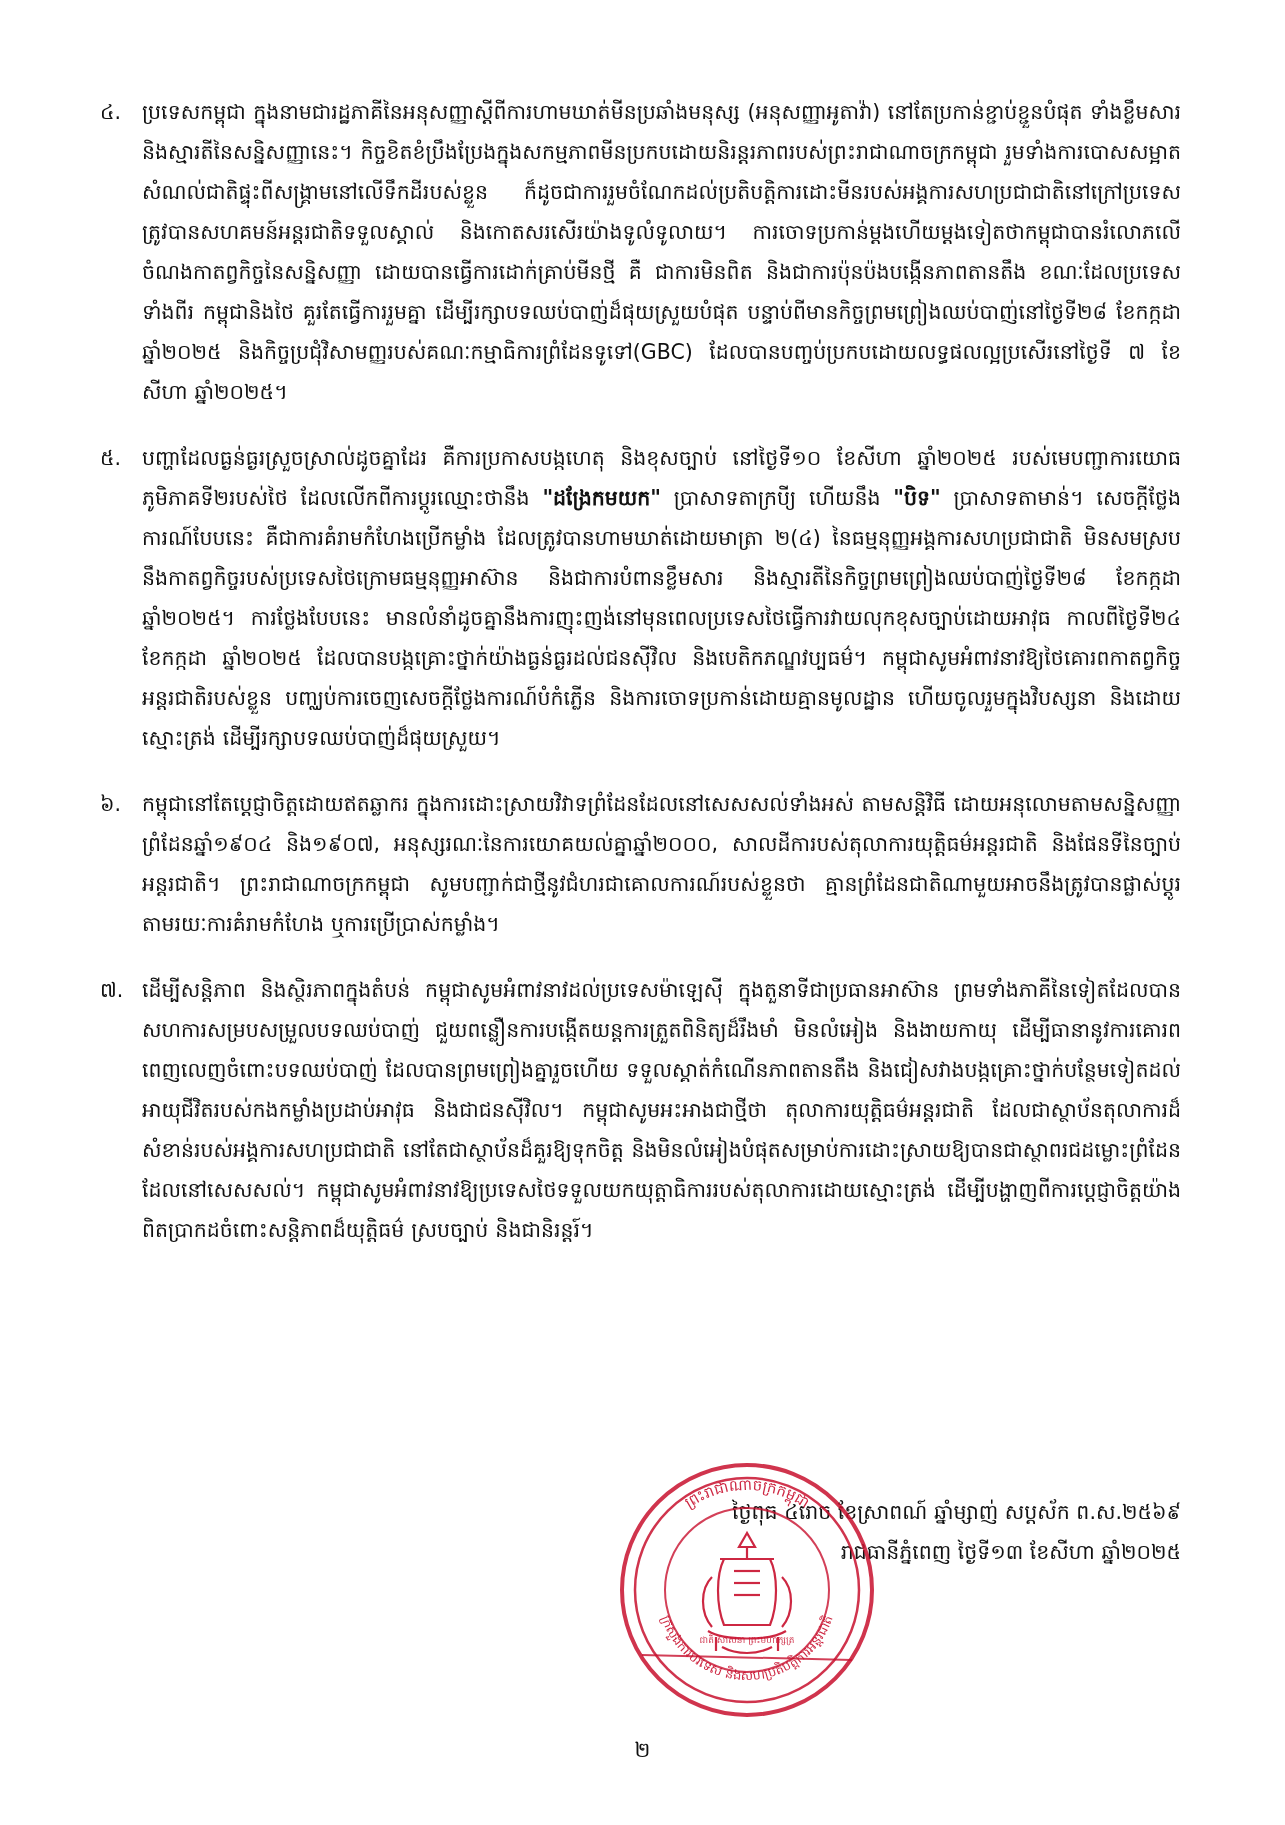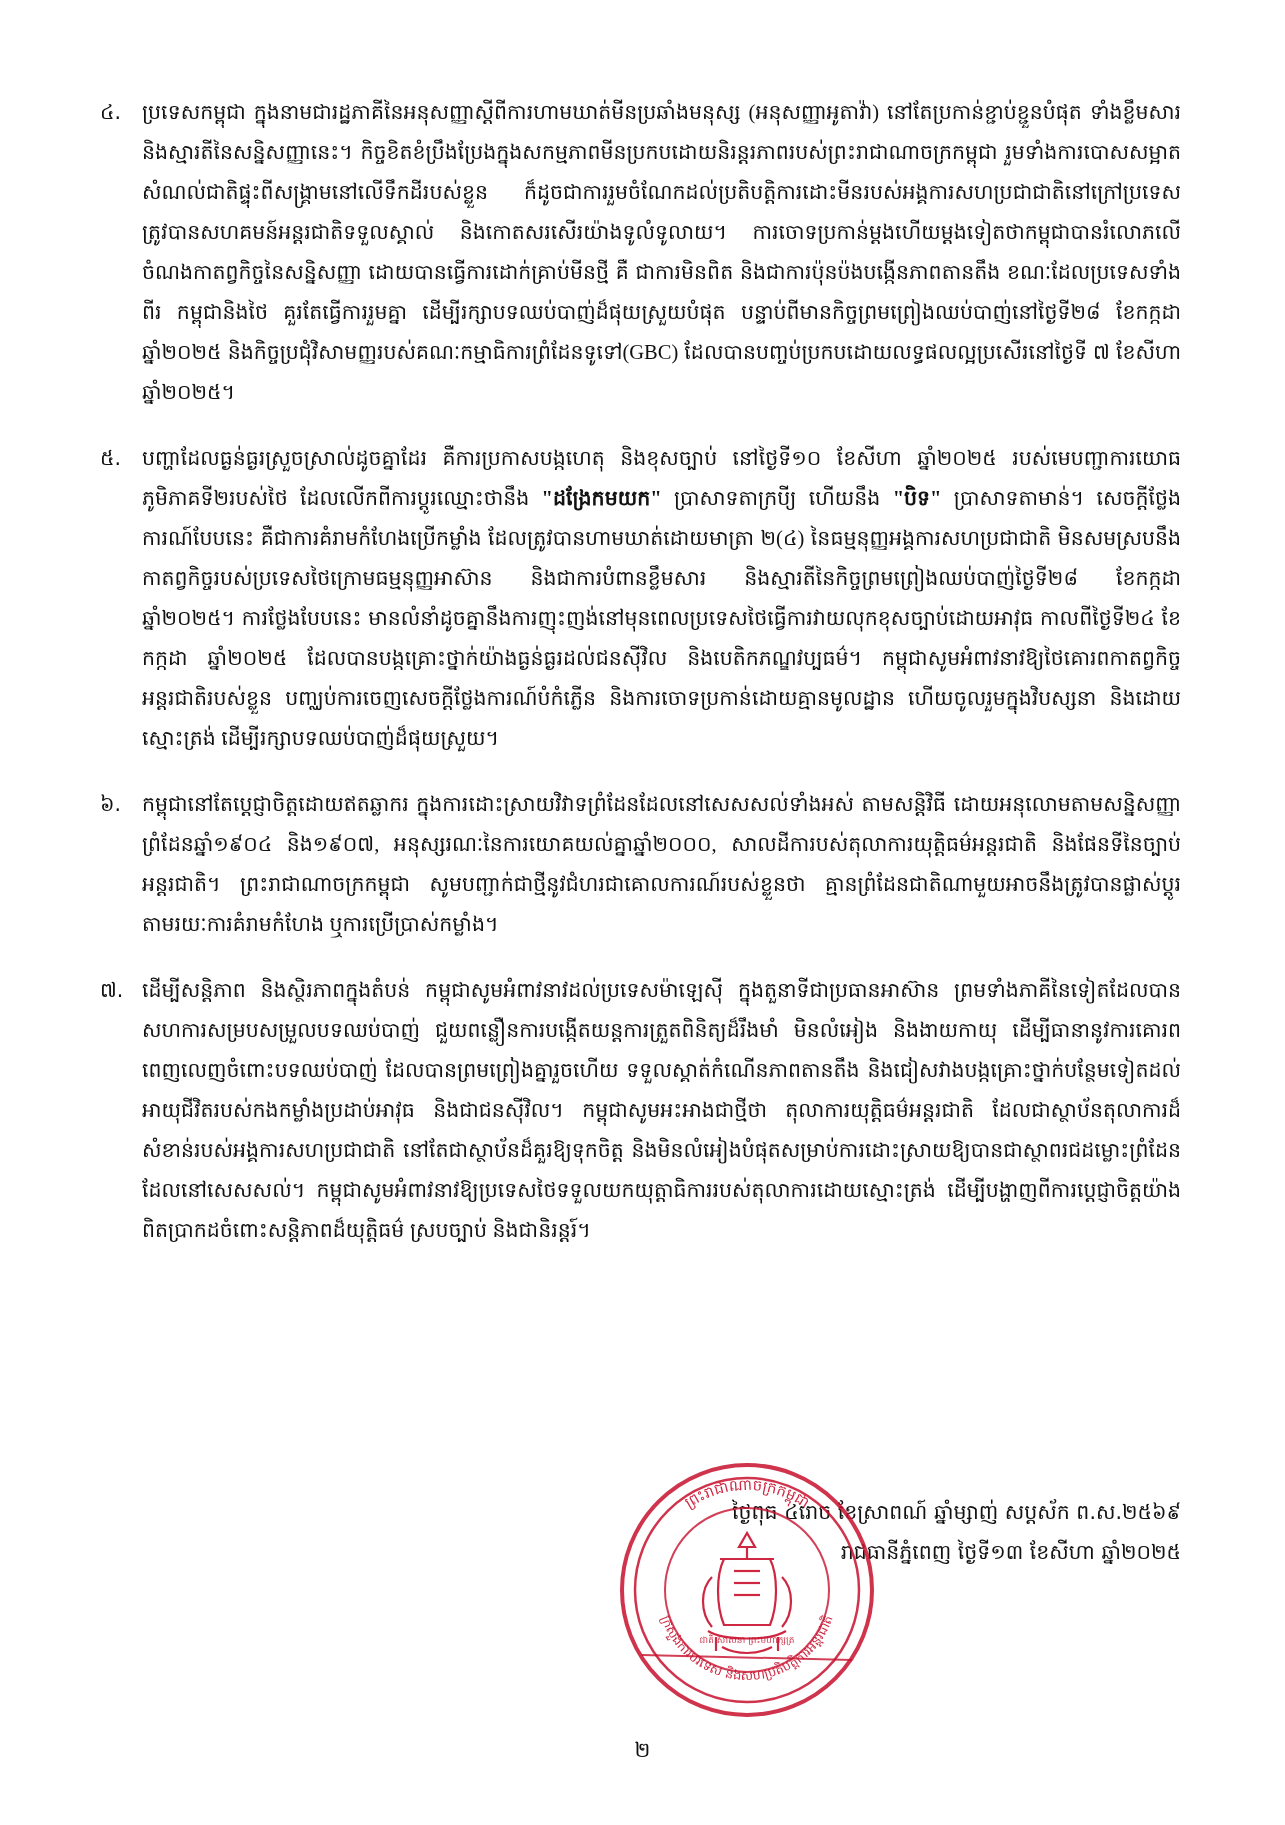--- a/index.html
+++ b/index.html
@@ -37,21 +37,20 @@
     padding-left: 4px;
     box-sizing: border-box;
   }
   .para-text {
     flex: 1 1 auto;
     font-size: 20.5px;
     line-height: 40px;
     text-align: justify;
     text-justify: inter-word;
     word-spacing: 0.5px;
-    font-family: Liberation Serif, serif;
   }
   b.k {
     font-weight: bold;
   }
   .signature-block {
     position: absolute;
     right: 104px;
     top: 1492px;
     width: 620px;
     text-align: right;

